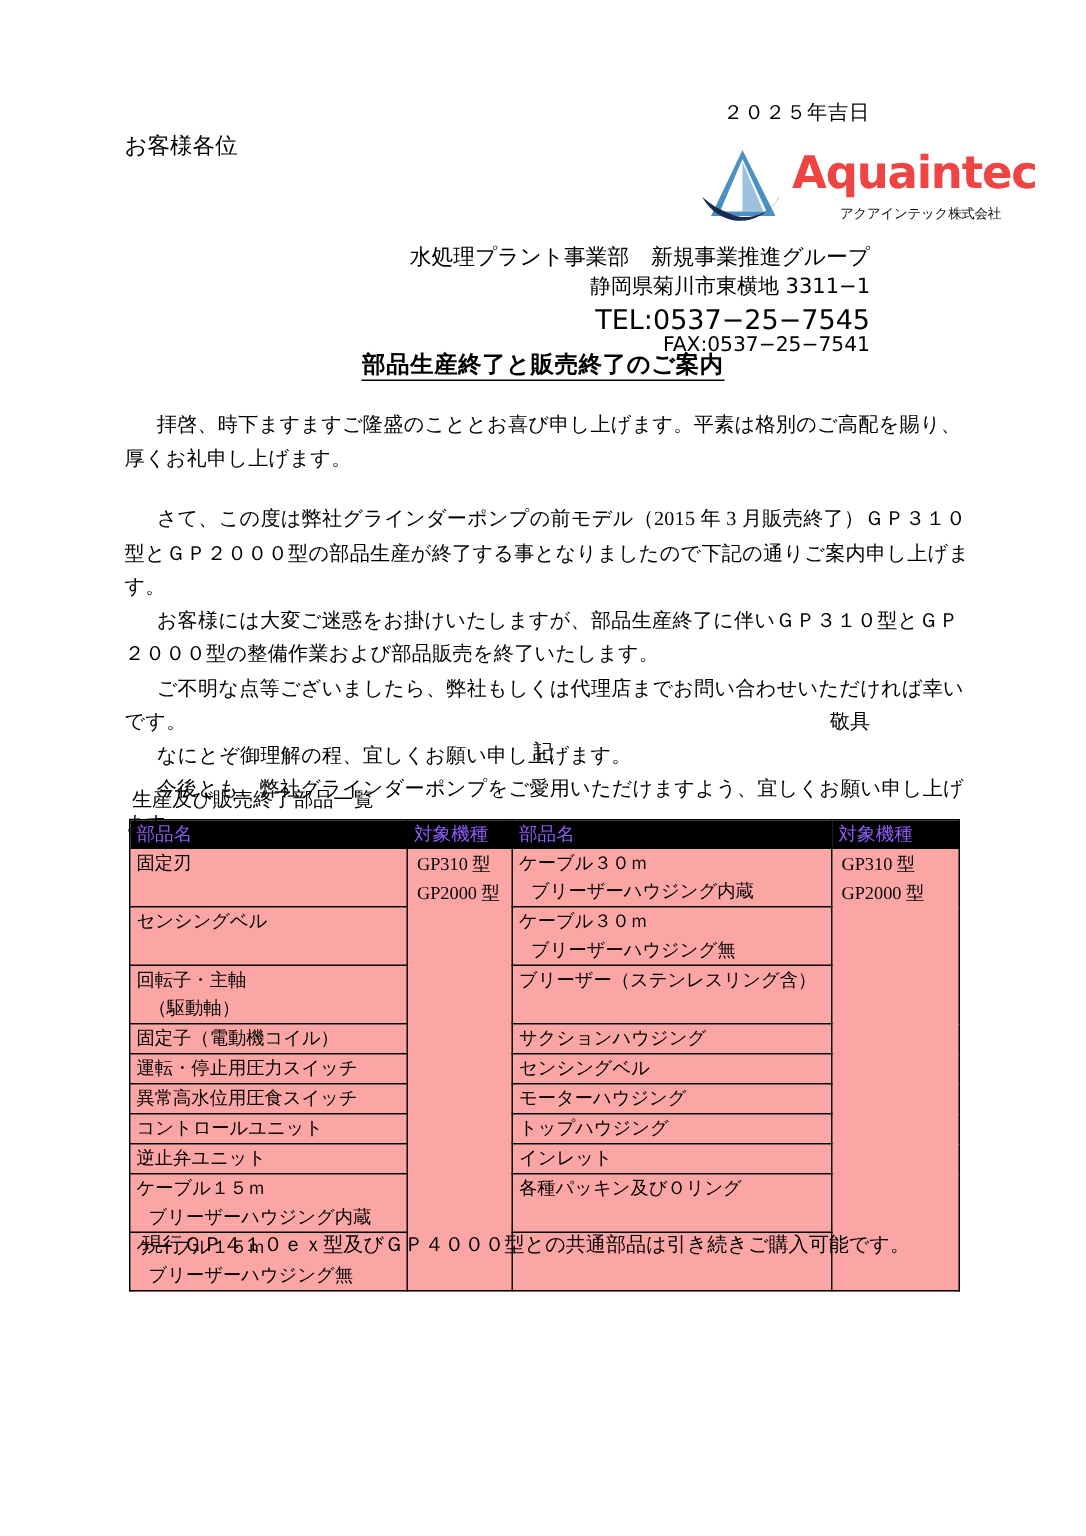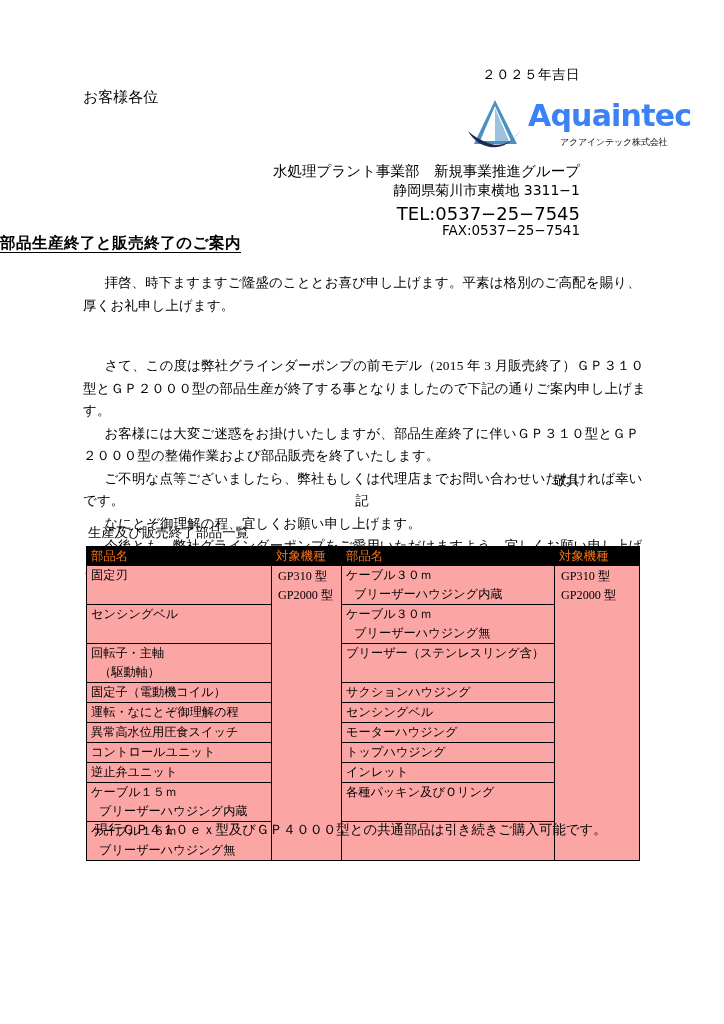--- a/index.html
+++ b/index.html
@@ -54,21 +54,21 @@
     height: 52px;
   }
   .logo-word {
     position: absolute;
     left: 62px;
     top: 2px;
     font-family: "DejaVu Sans", "Liberation Sans", sans-serif;
     font-weight: bold;
     font-size: 30px;
     letter-spacing: -0.8px;
-    color: #3b82f6;
+    color: #ef4444;
     line-height: 32px;
     white-space: nowrap;
   }
   .logo-sub {
     position: absolute;
     left: 94px;
     top: 38px;
     font-family: "DejaVu Sans", "Liberation Sans", sans-serif;
     font-weight: normal;
     font-size: 9px;
@@ -109,20 +109,21 @@
     font-size: 13.5px;
     white-space: nowrap;
   }
 
   
   .doc-title {
     position: absolute;
     left: 0;
     top: 233px;
     width: 724px;
+    text-align: center;
     font-size: 15.5px;
     font-weight: bold;
     letter-spacing: 0.5px;
   }
   .doc-title span {
     border-bottom: 1px solid #000;
     padding-bottom: 1px;
   }
 
   
@@ -135,21 +136,21 @@
     line-height: 22.5px;
     letter-spacing: 0.2px;
   }
   .body-text p {
     margin: 0;
   }
   .body-text p.indent {
     text-indent: 1.6em;
   }
   .body-text p.gap {
-    margin-top: 38px;
+    margin-top: 18px;
   }
 
   .closing {
     position: absolute;
     right: 40px;
     top: 472px;
     font-size: 13.4px;
   }
   .noting {
     position: absolute;
@@ -177,21 +178,21 @@
     font-size: 12.2px;
   }
   .parts-table th,
   .parts-table td {
     border: 1px solid #000;
     padding: 0;
     vertical-align: top;
   }
   .parts-table thead th {
     background: #000000;
-    color: #f97316;
+    color: #8b5cf6;
     font-weight: normal;
     text-align: left;
     height: 18px;
     line-height: 18px;
     padding-left: 4px;
     border-color: #000;
     font-size: 12.4px;
   }
   .parts-table tbody td {
     height: 19px;
@@ -314,21 +315,21 @@
           <span>回転子・主軸</span>
           <span class="cell-l2">（駆動軸）</span>
         </td>
         <td><span>ブリーザー（ステンレスリング含）</span></td>
       </tr>
       <tr>
         <td><span>固定子（電動機コイル）</span></td>
         <td><span>サクションハウジング</span></td>
       </tr>
       <tr>
-        <td><span>運転・なにとぞ御理解の程</span></td>
+        <td><span>運転・停止用圧力スイッチ</span></td>
         <td><span>センシングベル</span></td>
       </tr>
       <tr>
         <td><span>異常高水位用圧食スイッチ</span></td>
         <td><span>モーターハウジング</span></td>
       </tr>
       <tr>
         <td><span>コントロールユニット</span></td>
         <td><span>トップハウジング</span></td>
       </tr>

